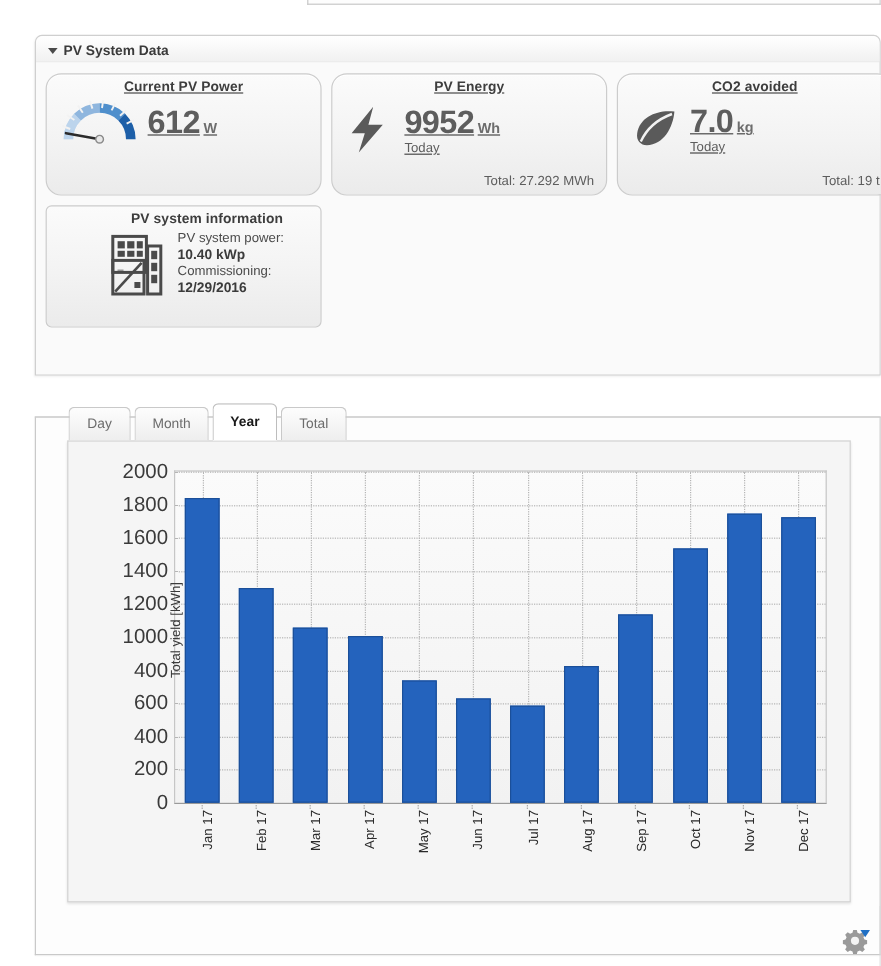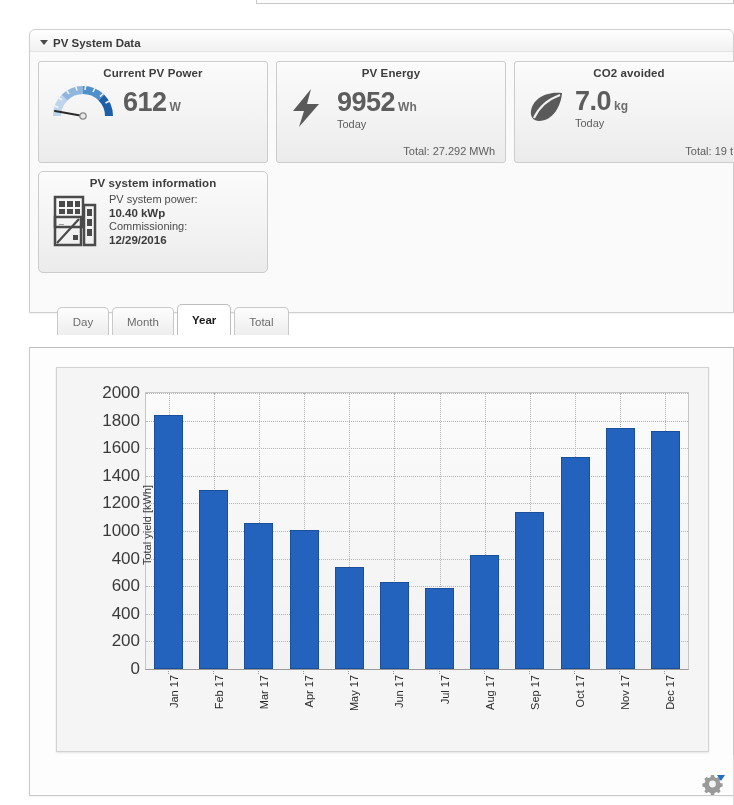--- a/index.html
+++ b/index.html
@@ -37,23 +37,24 @@
   }
   .tri-down {
     width:0;height:0;border-left:4px solid transparent;border-right:4px solid transparent;
     border-top:5px solid #4a4a4a; display:inline-block;
   }
 
   .cards { position:absolute; left:8px; top:31px; display:flex; gap:8px; }
   .card {
     width:230px; height:102px;
     background: linear-gradient(#fbfbfb 0%, #f3f3f3 55%, #ebebeb 100%);
-    border:1px solid #cccccc; border-radius:3px;
+    border:1px solid #cccccc; border-radius:13px;
     position:relative;
     box-shadow: inset 0 1px 0 #fff;
+    text-decoration: underline;
   }
   .card-title {
     text-align:center; font-weight:bold; font-size:11.5px; color:#3d3d3d;
     padding-top:5px; letter-spacing:.1px;
   }
   .card-sub-top { text-align:center; font-size:10px; color:#6b6b6b; margin-top:-1px;}
   .card-body { display:flex; align-items:center; padding:3px 0 0 12px; gap:8px; }
   .bignum {
     font-size:27px; font-weight:bold; color:#5d5d5d; line-height:1;
     letter-spacing:-.5px;
@@ -65,28 +66,28 @@
   }
 
   
   .gauge { width:64px; height:40px; position:relative; }
   .gauge svg { position:absolute; left:0; top:0; }
 
   
   .info-card {
     position:absolute; left:8px; top:141px; width:230px; height:102px;
     background: linear-gradient(#fbfbfb 0%, #f3f3f3 55%, #ebebeb 100%);
-    border:1px solid #cccccc; border-radius:5px;
+    border:1px solid #cccccc; border-radius:5px;padding-left:39px;
   }
   .info-body { display:flex; padding:4px 0 0 14px; gap:10px; }
   .info-lines { font-size:11px; line-height:13.5px; color:#4b4b4b; }
   .info-lines b { color:#3b3b3b; font-size:11.5px; }
 
   
-  .tabbar { position:absolute; left:57px; top:304px; display:flex; align-items:flex-end; z-index:3;}
+  .tabbar { position:absolute; left:57px; top:336px; display:flex; align-items:flex-end; z-index:3;}
   .tab {
     height:28px; padding:0 14px; min-width:52px;
     display:flex; align-items:center; justify-content:center;
     font-size:11.5px; color:#6c6c6c;
     background: linear-gradient(#fdfdfd,#eeeeee);
     border:1px solid #c9c9c9; border-bottom:none;
     border-top-left-radius:5px; border-top-right-radius:5px;
     margin-right:3px; position:relative;
   }
   .tab.active {

